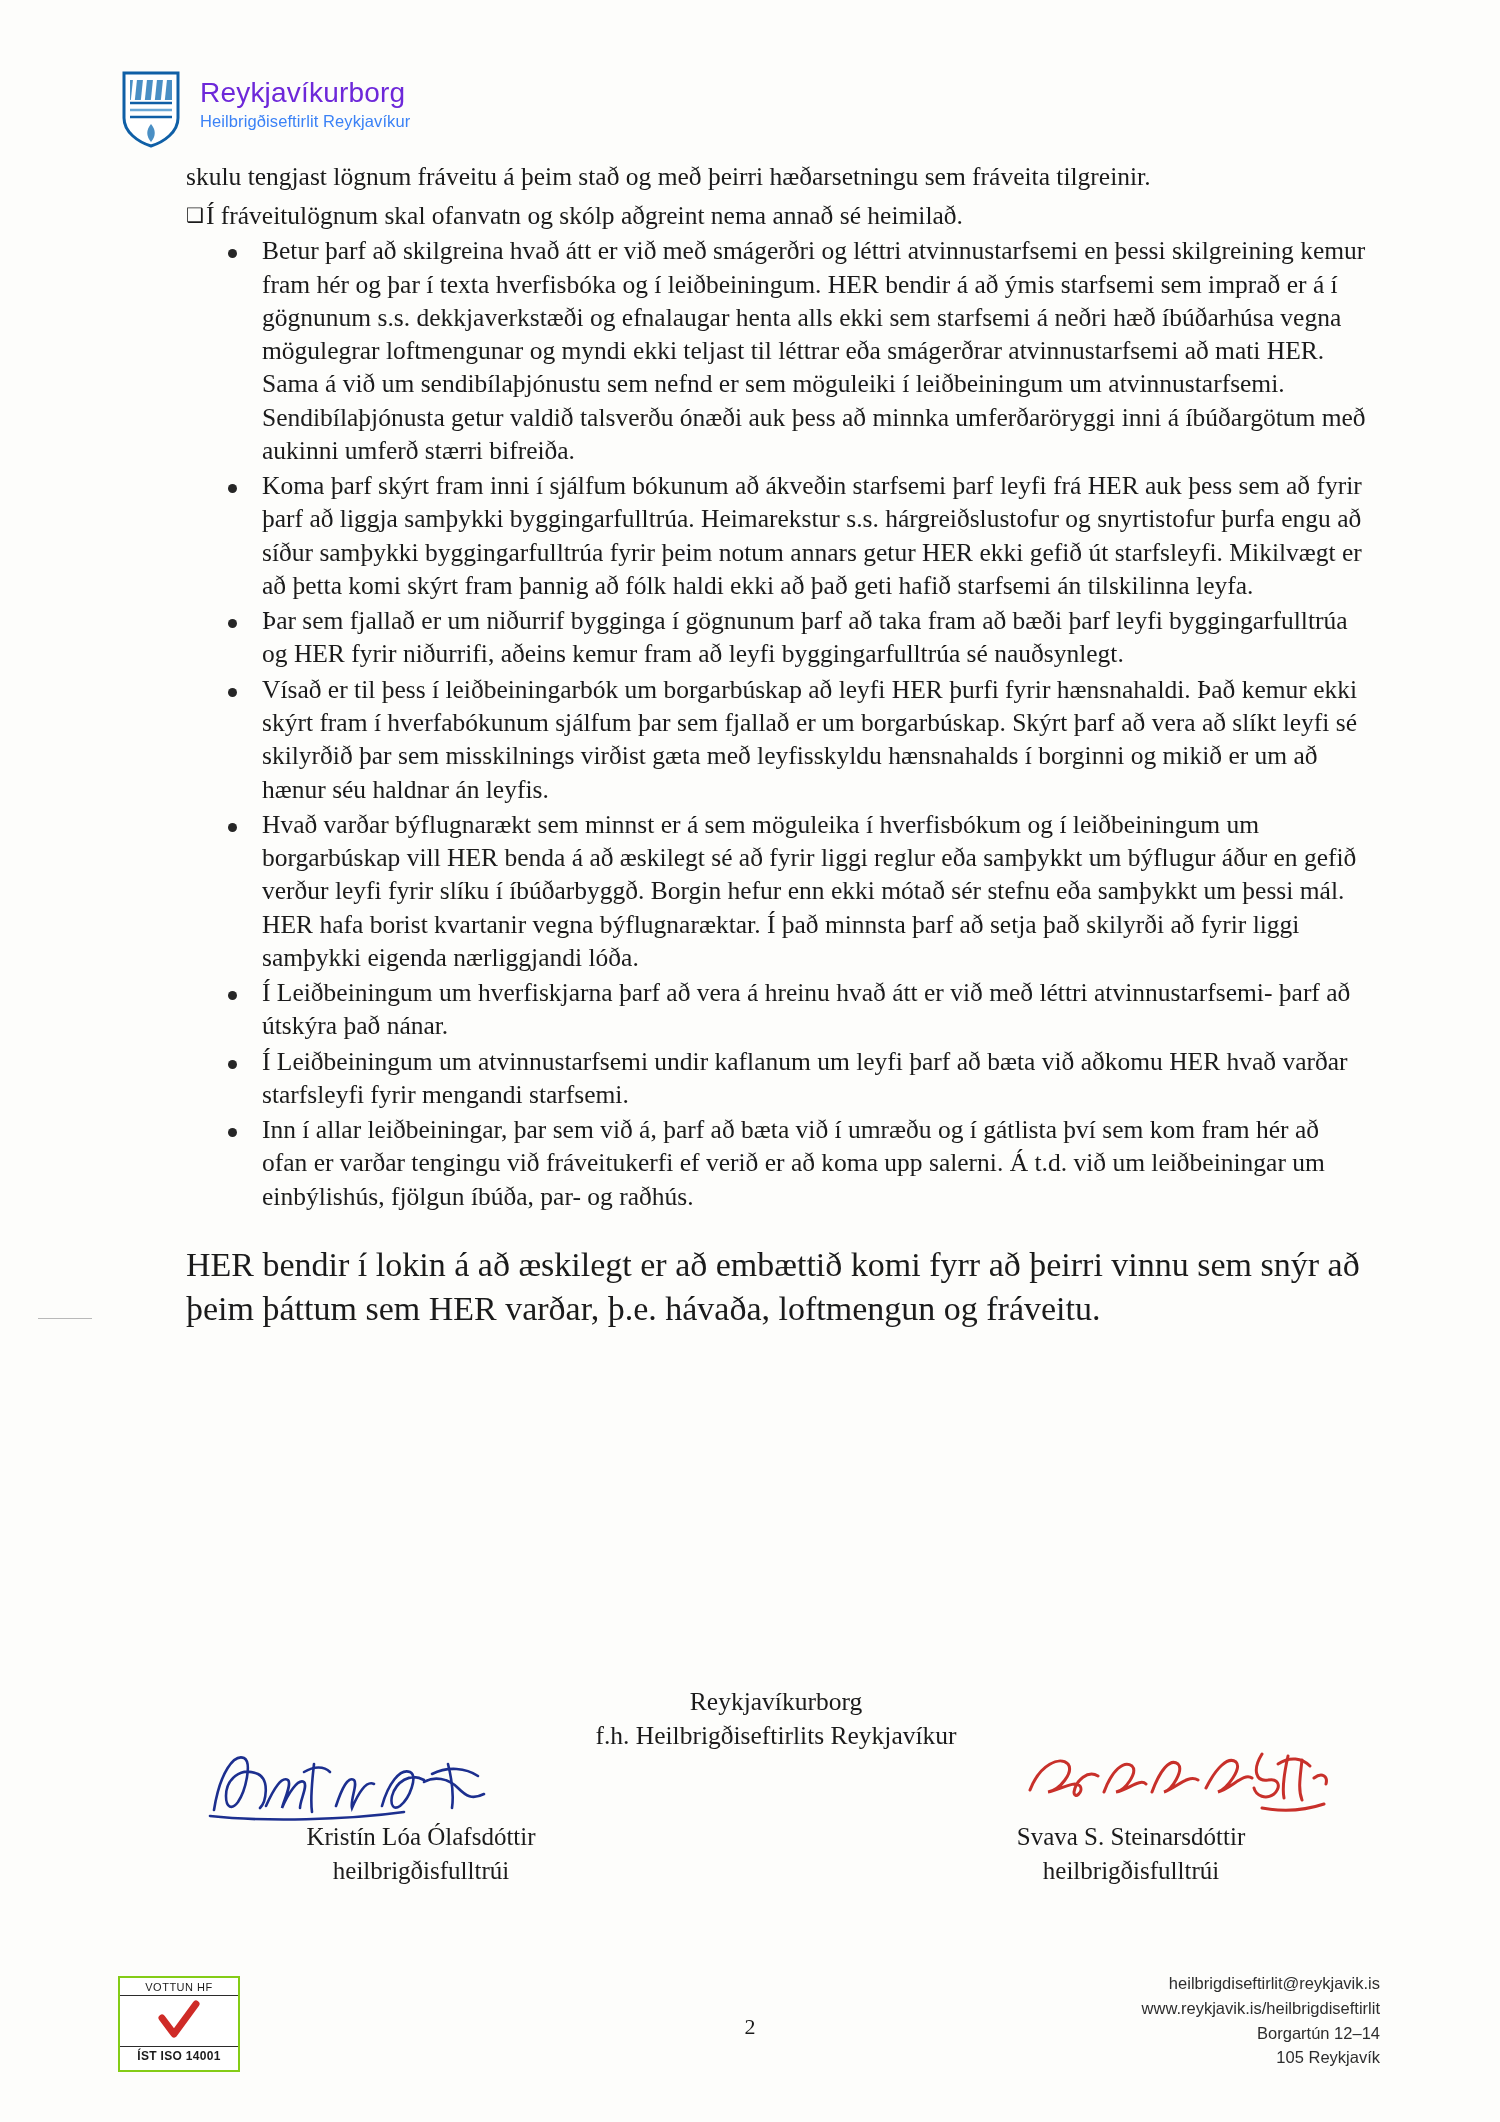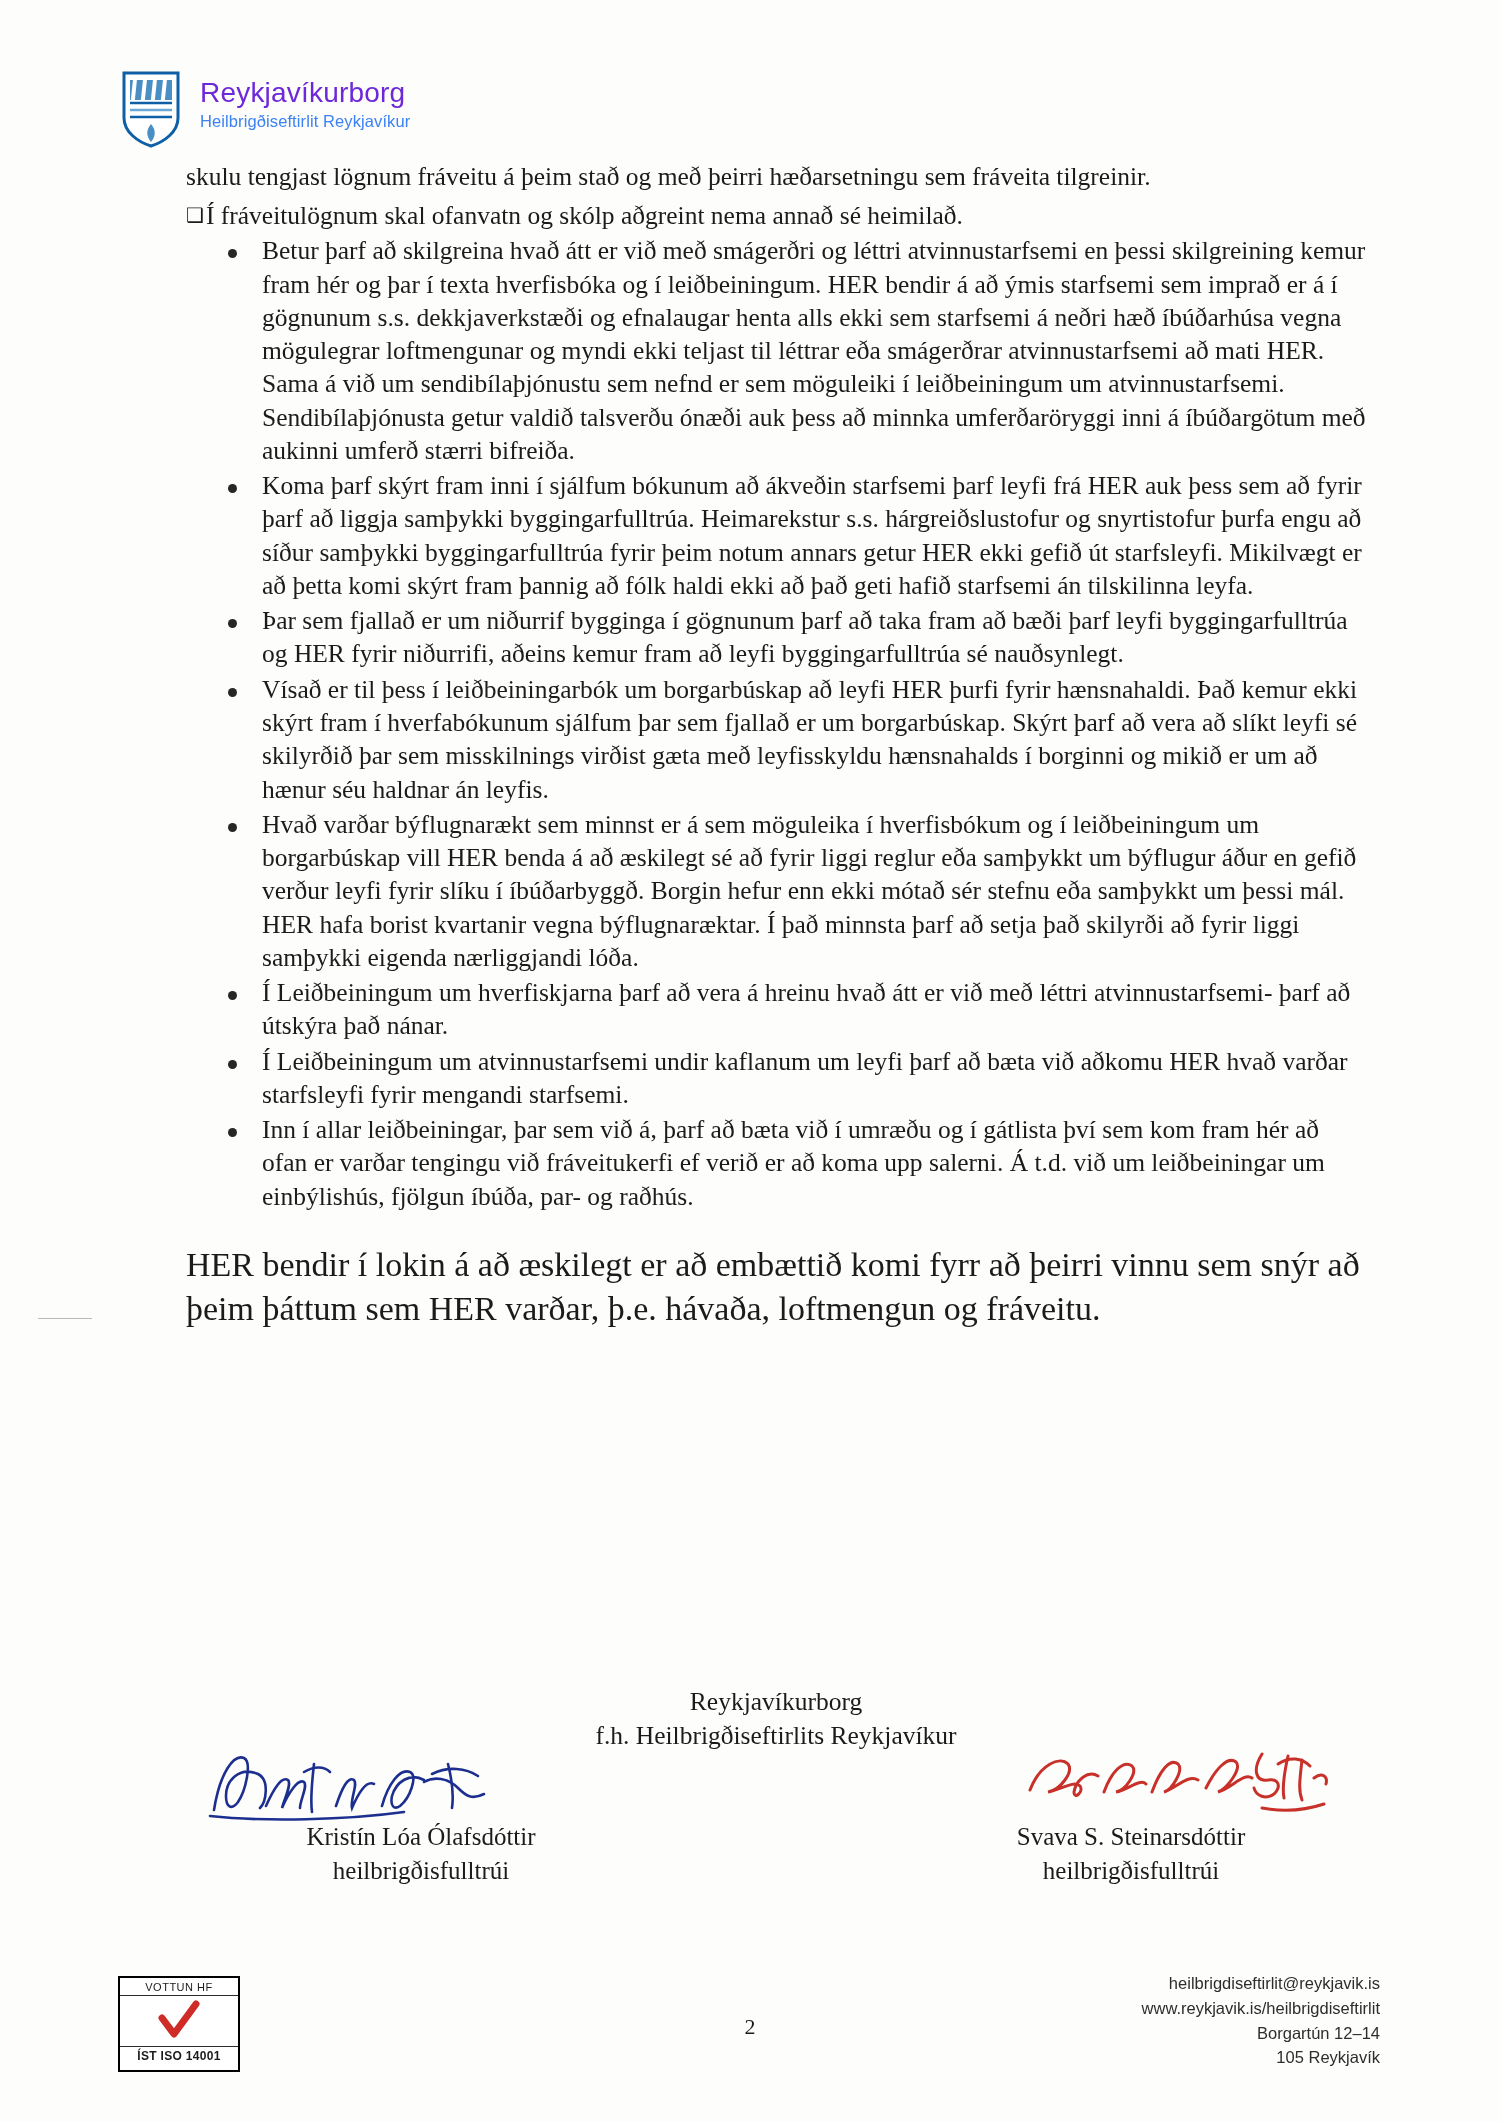--- a/index.html
+++ b/index.html
@@ -169,21 +169,21 @@
     right: 0;
     bottom: 44px;
     height: 130px;
   }
   .iso-badge {
     position: absolute;
     left: 118px;
     bottom: 6px;
     width: 118px;
     height: 92px;
-    border: 2px solid #000000;
+    border: 2px solid #84cc16;
     background: #fff;
     font-family: "Liberation Sans", sans-serif;
     text-align: center;
   }
   .iso-top {
     font-size: 11px;
     letter-spacing: 0.5px;
     padding-top: 3px;
     border-bottom: 1px solid #2b2b2b;
     padding-bottom: 2px;

